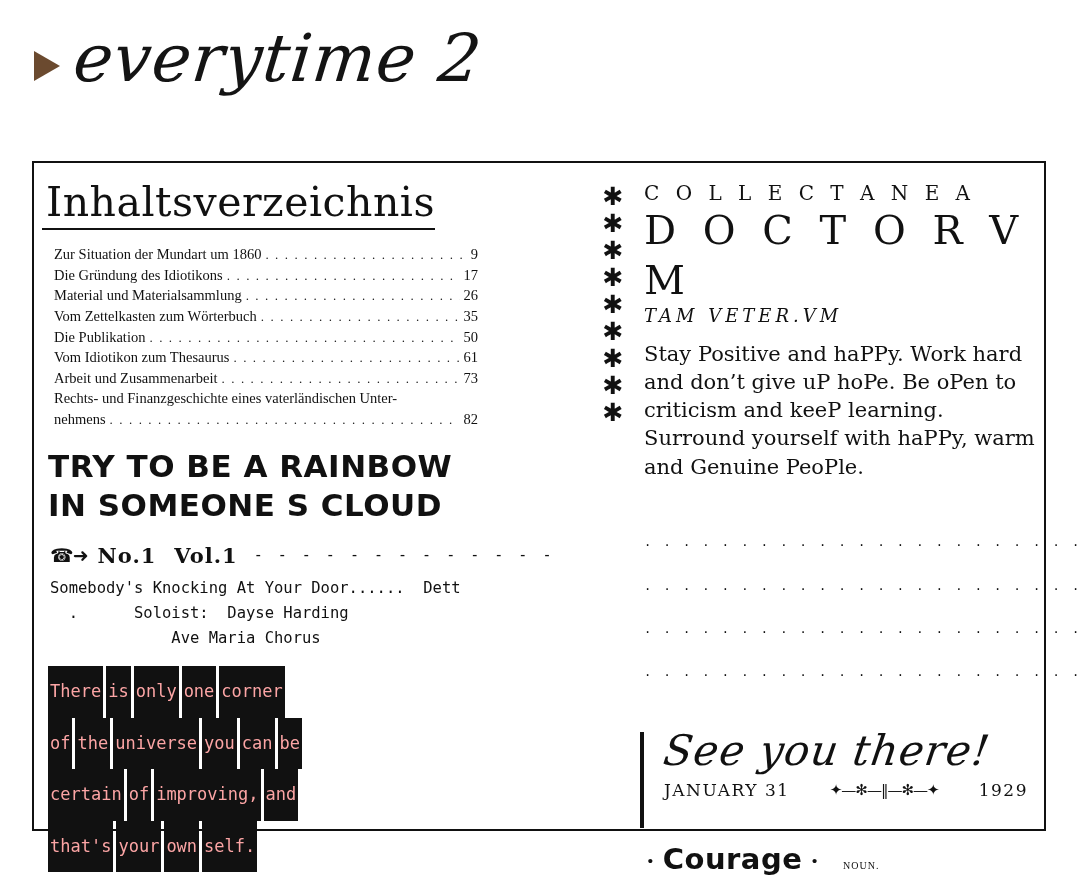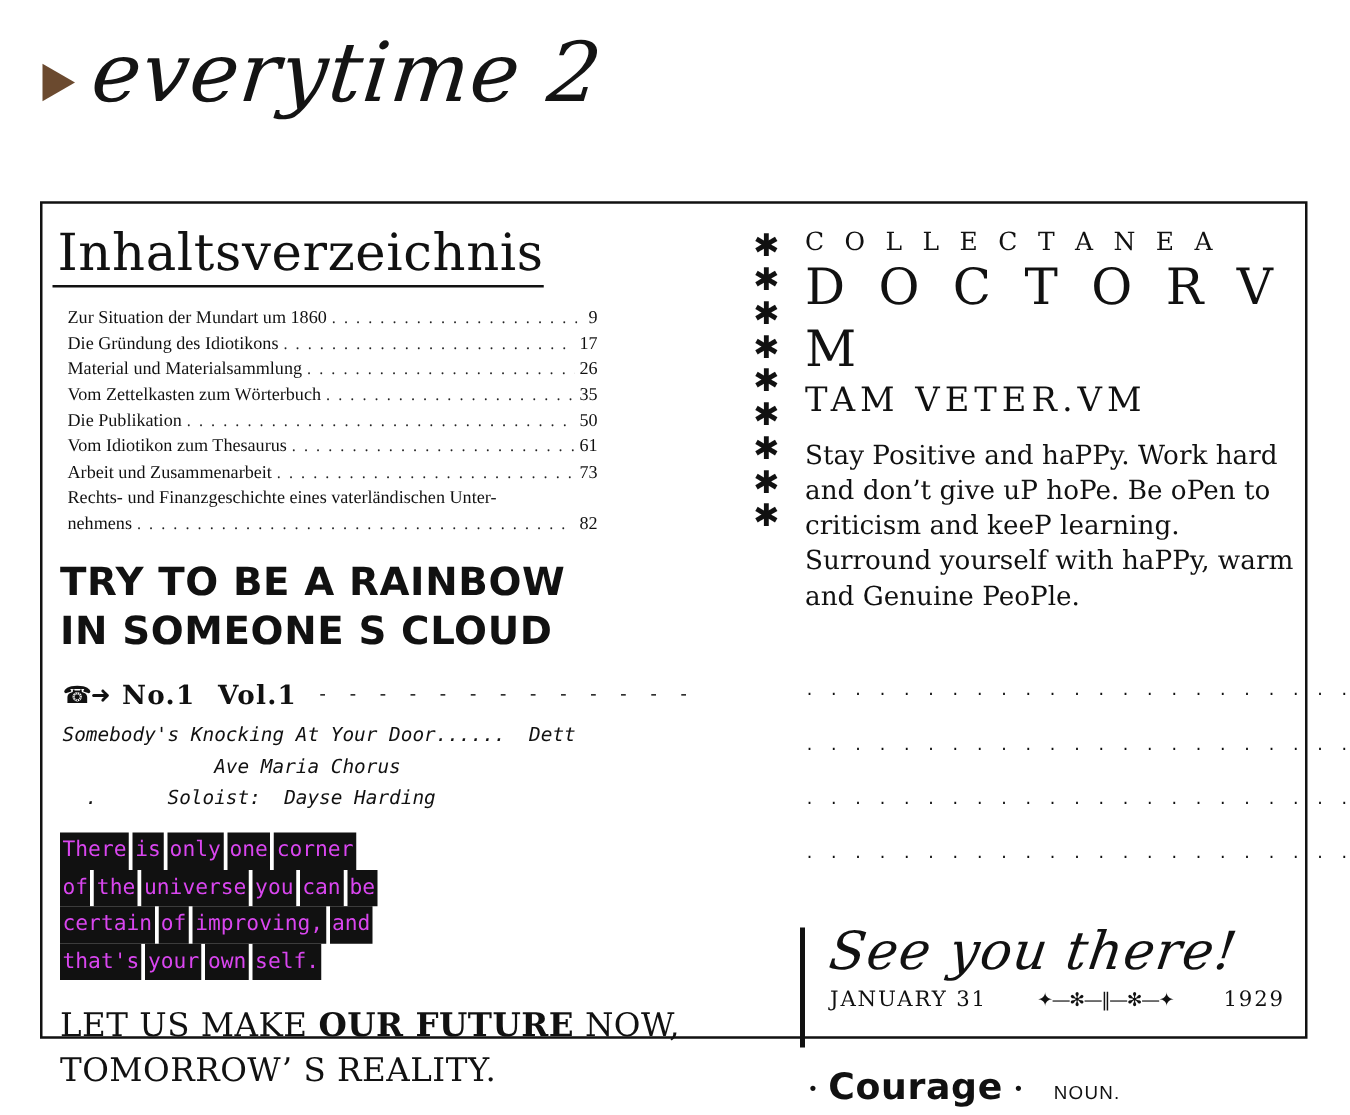--- a/index.html
+++ b/index.html
@@ -146,35 +146,34 @@
     letter-spacing: 3px;
     font-family: "DejaVu Sans Mono", monospace;
     font-size: 15px;
   }
   .program-body {
     font-family: "DejaVu Sans Mono", monospace;
     font-size: 15.5px;
     line-height: 1.6;
     margin-top: 8px;
     white-space: pre;
-    font-style: italic;
   }
 
   
   .invquote {
     margin: 16px 0 0 6px;
     width: 500px;
     font-family: "DejaVu Sans Mono", monospace;
     font-size: 17px;
     line-height: 1.62;
   }
   .invquote span {
     background: #111;
-    color: #d946ef;
-    padding: 1px 2px;
+    color: #fca5a5;
+    padding: 12px 2px;
     margin-right: 3px;
     display: inline-block;
   }
 
   
   .future {
     margin: 20px 0 0 6px;
     width: 510px;
     font-family: "DejaVu Serif", serif;
     font-size: 26px;
@@ -196,21 +195,21 @@
   }
   .collectanea {
     margin-left: 44px;
     text-align: left;
     width: 392px;
     font-family: "DejaVu Serif", serif;
     padding-top: 14px;
   }
   .col-line1 { font-size: 20px; letter-spacing: 5px; }
   .col-line2 { font-size: 40px; letter-spacing: 7px; line-height: 1.25; }
-  .col-line3 { font-size: 27px; letter-spacing: 4px; }
+  .col-line3 { font-size: 18px; letter-spacing: 4px; font-style: italic; }
 
   .positive {
     margin: 14px 0 0 44px;
     width: 396px;
     font-family: "DejaVu Serif", serif;
     font-size: 21px;
     line-height: 1.34;
   }
 
   .dotgrid {
@@ -269,22 +268,22 @@
     width: 400px;
   }
   .courage-word {
     font-family: "DejaVu Sans", sans-serif;
     font-weight: 700;
     font-size: 29px;
     letter-spacing: 0.5px;
   }
   .courage-dot { font-size: 26px; margin: 0 8px; font-weight: 700; }
   .courage-pos {
-    font-family: Liberation Sans, sans-serif;
-    font-size: 15px;
+    font-family: Liberation Serif, serif;
+    font-size: 10px;
     letter-spacing: 1px;
     margin-left: 16px;
   }
 </style>
 </head>
 <body>
 
 <div class="header">
   <div class="brand">
     <div class="brand-triangle"></div>
@@ -350,22 +349,22 @@
     </div>
 
     <div class="program">
       <div class="program-head">
         <span class="prog-orn">☎➜</span>
         <span class="prog-no">No.1</span>
         <span class="prog-vol">Vol.1</span>
         <span class="prog-dash">- - - - - - - - - - - - -</span>
       </div>
       <div class="program-body">Somebody's Knocking At Your Door......  Dett</div>
+      <div class="program-body" style="margin-top:0">  .      Soloist:  Dayse Harding</div>
       <div class="program-body" style="margin-top:0">             Ave Maria Chorus</div>
-      <div class="program-body" style="margin-top:0">  .      Soloist:  Dayse Harding</div>
     </div>
 
     <div class="invquote"><span>There</span><span>is</span><span>only</span><span>one</span><span>corner</span><br><span>of</span><span>the</span><span>universe</span><span>you</span><span>can</span><span>be</span><br><span>certain</span><span>of</span><span>improving,</span><span>and</span><br><span>that's</span><span>your</span><span>own</span><span>self.</span></div>
 
     <div class="future">
       <div>
         <span>LET US MAKE </span><b>OUR FUTURE</b><span> NOW,</span>
       </div>
       <div>TOMORROW’ S REALITY.</div>
     </div>

